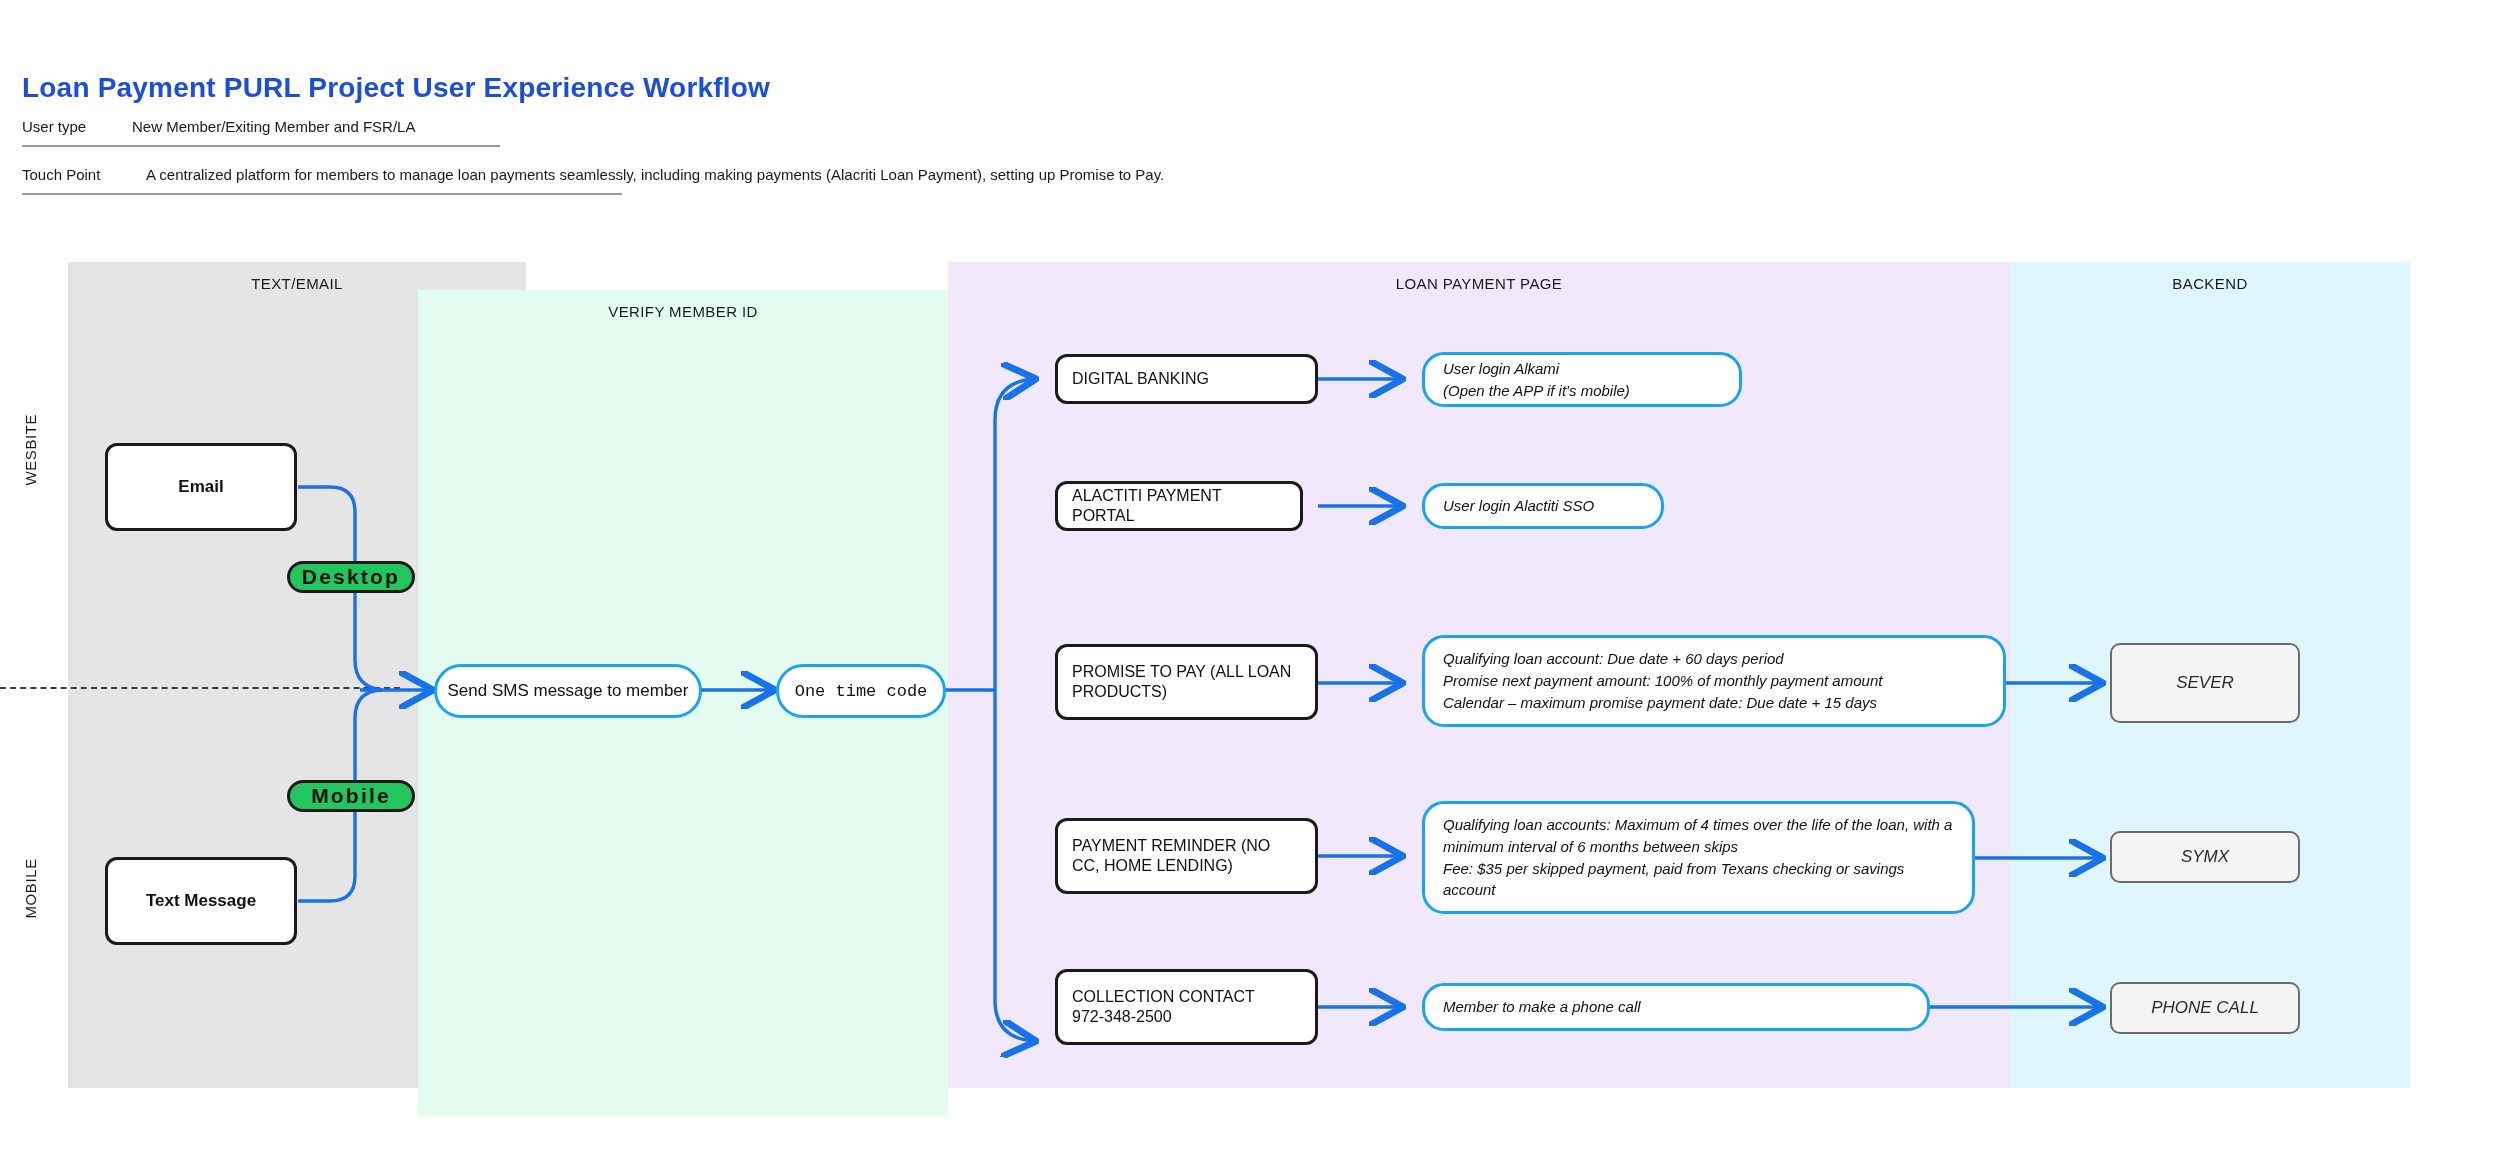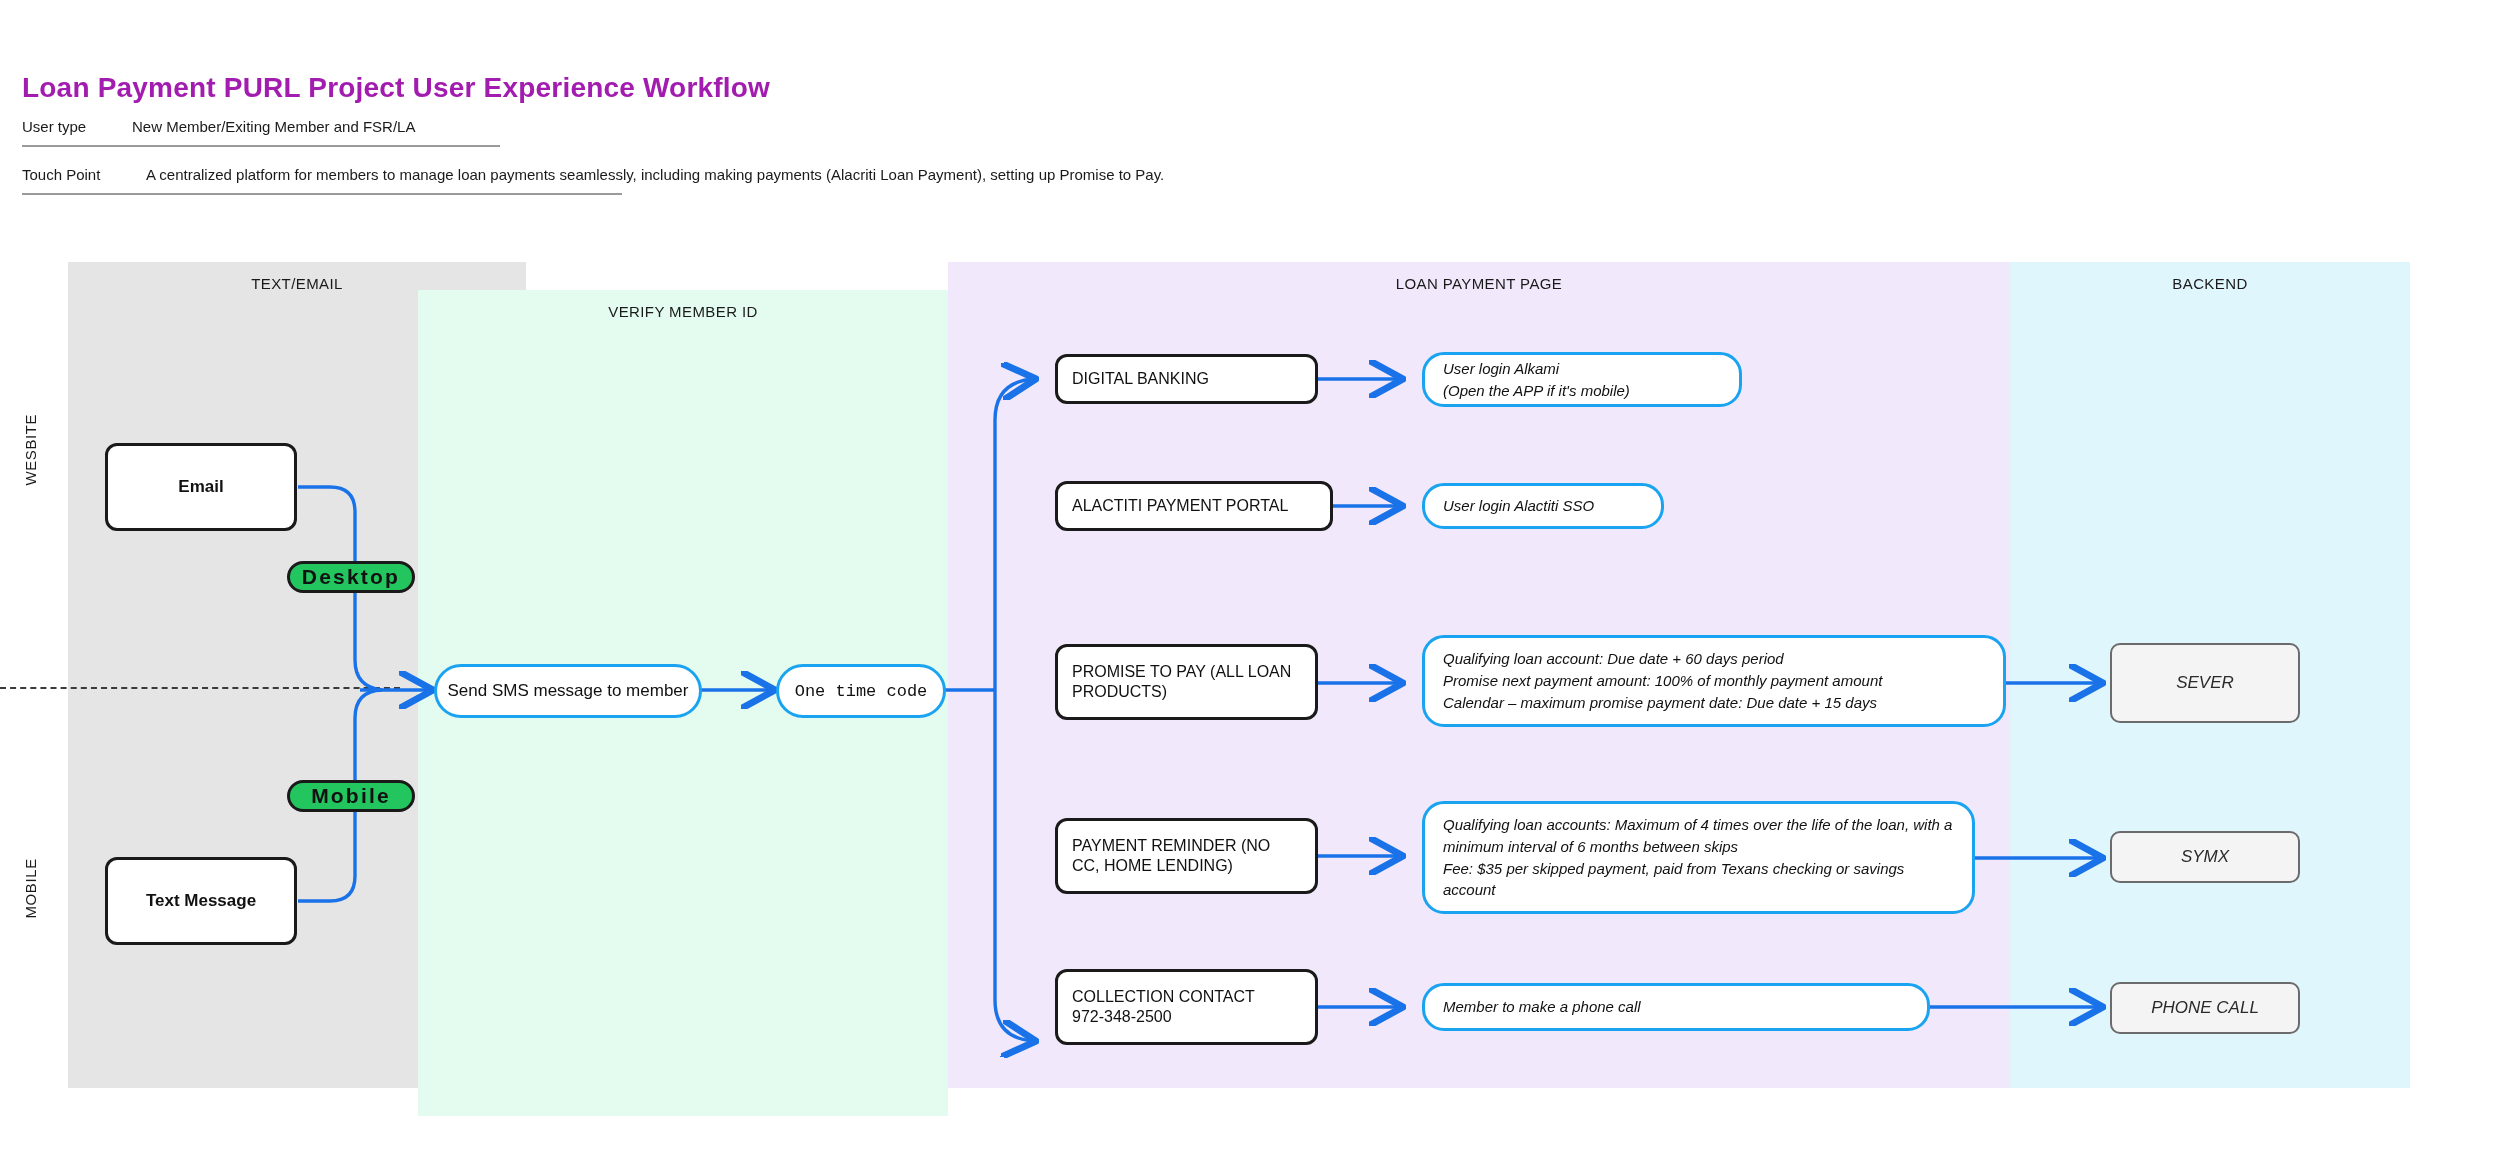--- a/index.html
+++ b/index.html
@@ -17,21 +17,21 @@
   }
 
   
   #page-title {
     position: absolute;
     left: 22px;
     top: 72px;
     font-size: 28px;
     font-weight: bold;
     letter-spacing: 0.2px;
-    color: #a21caf;
+    color: #1d4ed8;
   }
   .meta-row {
     position: absolute;
     left: 22px;
     height: 28px;
   }
   .meta-label {
     position: absolute;
     left: 0;
     top: 0;
@@ -293,21 +293,21 @@
 <div class="node node-blue" style="left:434px;top:664px;width:268px;height:54px;">
   <span class="node-text">Send SMS message to member</span>
 </div>
 <div class="node node-blue" style="left:776px;top:664px;width:170px;height:54px;font-family:Liberation Mono, monospace;">
   <span class="node-text">One time code</span>
 </div>
 
 <div class="node node-caps" style="left:1055px;top:354px;width:263px;height:50px;">
   <span class="node-text">DIGITAL BANKING</span>
 </div>
-<div class="node node-caps" style="left:1055px;top:481px;width:278px;height:50px;">
+<div class="node node-caps" style="left:1055px;top:481px;width:248px;height:50px;">
   <span class="node-text">ALACTITI PAYMENT PORTAL</span>
 </div>
 <div class="node node-caps" style="left:1055px;top:644px;width:263px;height:76px;">
   <span class="node-text">PROMISE TO PAY (ALL LOAN PRODUCTS)</span>
 </div>
 <div class="node node-caps" style="left:1055px;top:818px;width:263px;height:76px;">
   <span class="node-text">PAYMENT REMINDER (NO CC, HOME LENDING)</span>
 </div>
 <div class="node node-caps" style="left:1055px;top:969px;width:263px;height:76px;">
   <span class="node-text">COLLECTION CONTACT

